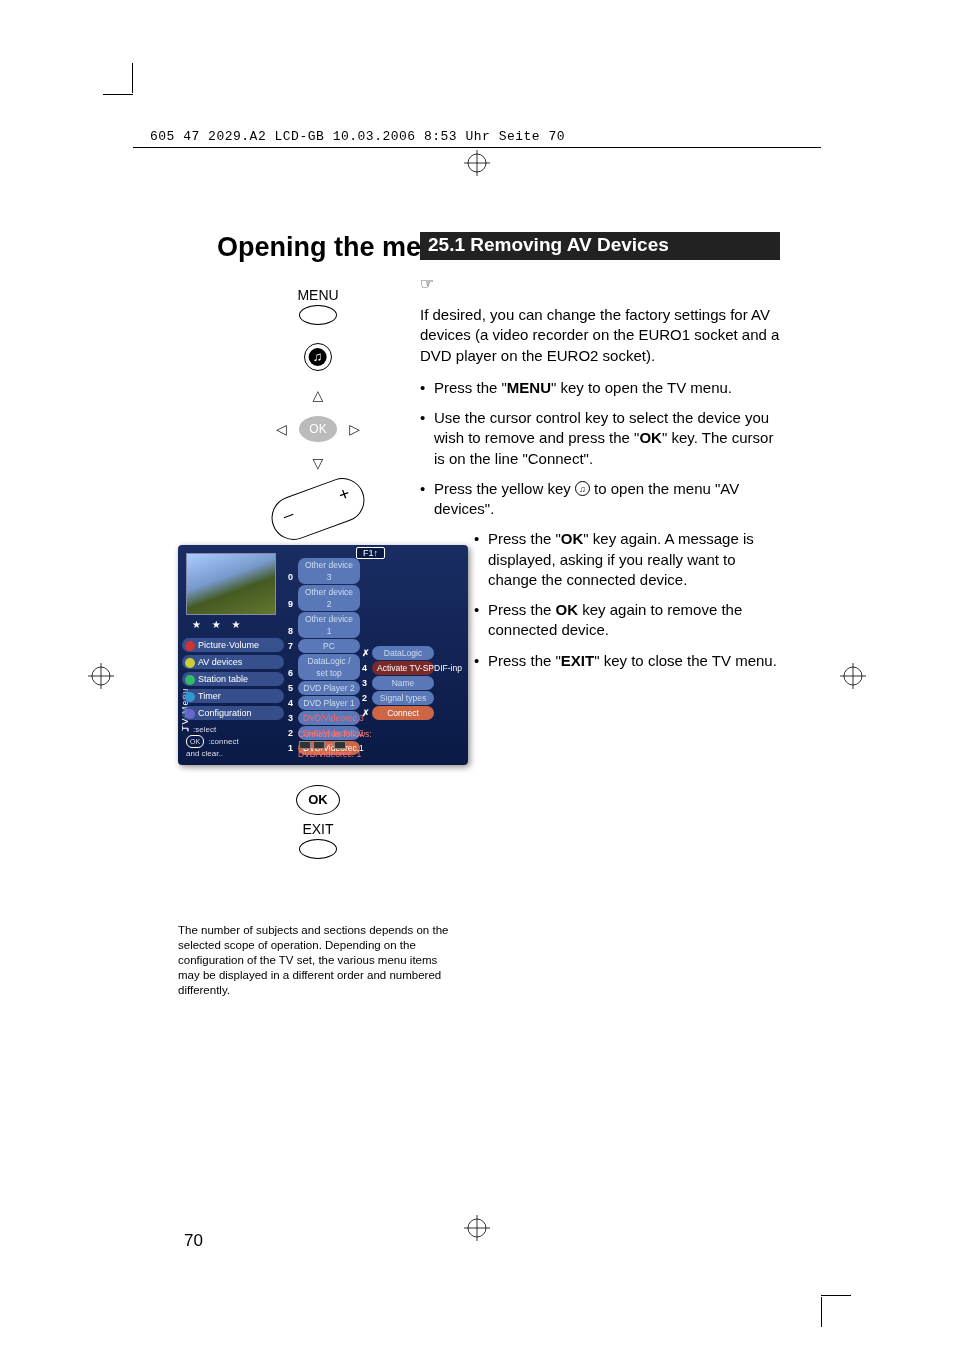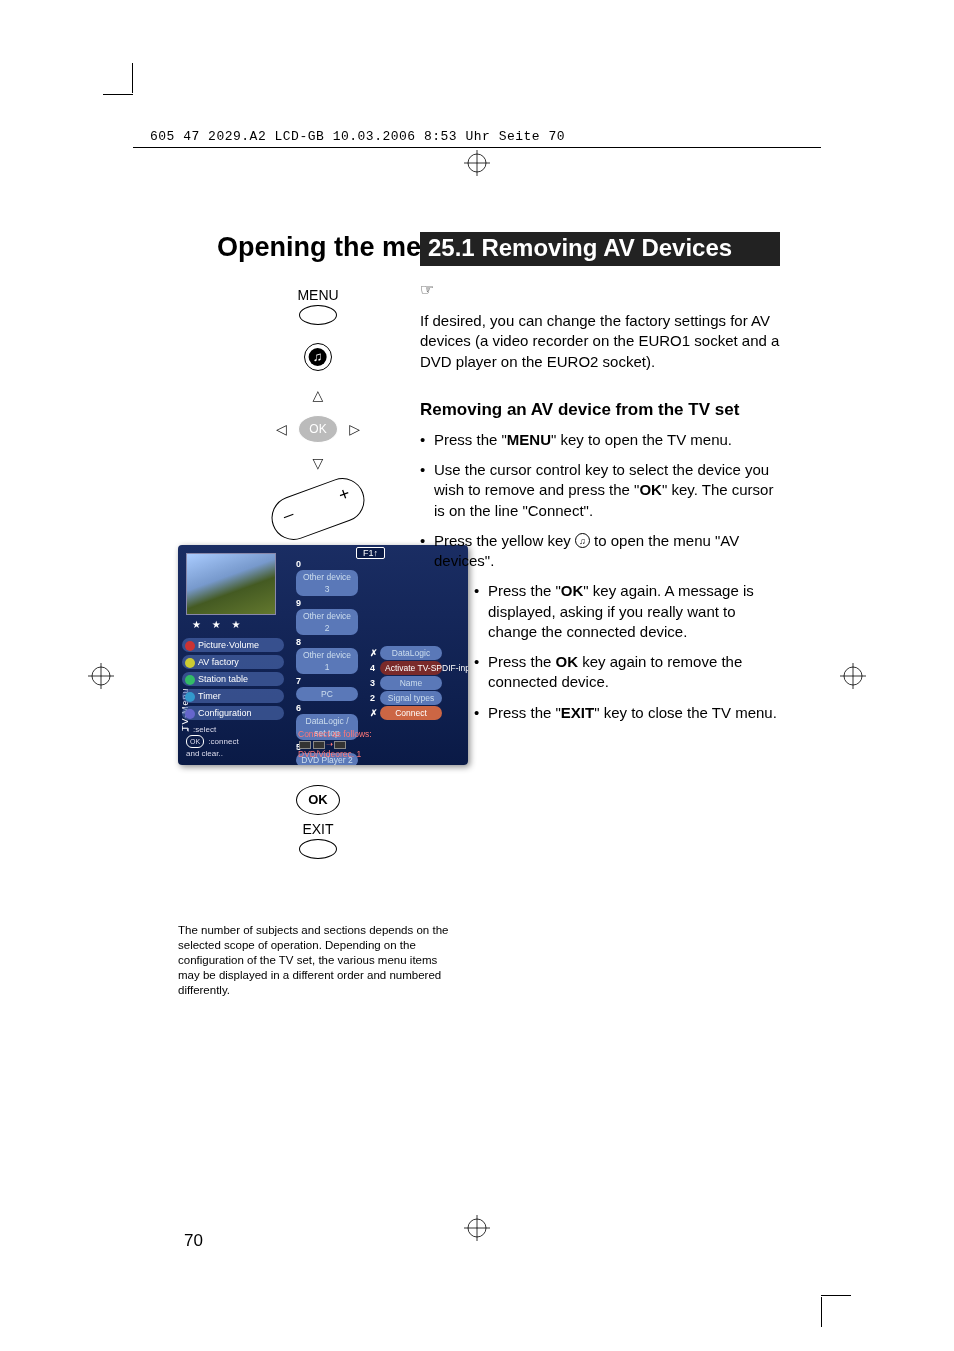--- a/index.html
+++ b/index.html
@@ -55,21 +55,21 @@
 
   .h-left {
     font-size: 27px;
     font-weight: 700;
     text-align: right;
     padding-right: 4px;
     margin-bottom: 24px;
     color: #000;
   }
   .h-right {
-    font-size: 24px;
+    font-size: 19px;
     font-weight: 700;
     color: #fff;
     background: #222;
     padding: 2px 8px 4px 8px;
     margin-bottom: 14px;
     display: inline-block;
     width: 100%;
   }
 
   .remote-block { text-align: center; margin-bottom: 14px; }
@@ -150,21 +150,21 @@
   .osd .side-item.green::before { background:#3b6; }
   .osd .side-item.yellow::before { background:#cc3; }
   .osd .side-item.blue::before { background:#39c; }
   .osd .side-item.purple::before { background:#66c; }
   .osd .vline { position:absolute; font-size:9px; color:#fff; transform: rotate(-90deg); transform-origin:left top; left:2px; top:186px; letter-spacing:1px;}
   .osd .f1-tab { position:absolute; top:2px; left:178px; background:#0a1a46;border:1px solid #fff; color:#fff; font-size:9px; padding:0 6px; border-radius:2px; }
   .osd .col2, .osd .col3 { position:absolute; top:12px; width:86px; }
   .osd .col2 { left:110px; }
   .osd .col3 { left:184px; top:100px; width:88px; }
   .osd .num { display:inline-block; width:10px; color:#fff; font-weight:bold; }
-  .osd .row { margin:1px 8px; line-height:12px; }
+  .osd .row { margin:1px 0; line-height:12px; }
   .osd .pill { display:inline-block; background:#5a78b8; border-radius:7px; padding:1px 5px; color:#cde; font-size:8.5px; width:62px; text-align:center; }
   .osd .pill.sel { background:#cc6644; color:#fff; }
   .osd .pill.red { color:#f66; }
   .osd .pill.redbg { background:#7a2a2a; color:#fff; }
   .osd .hint { position:absolute; left:8px; bottom:6px; font-size:8px; color:#dde; line-height:11px;margin-top:12px; }
   .osd .hint .okbtn { display:inline-block; border:1px solid #fff; border-radius:6px; padding:0 3px; font-size:7px; margin-right:2px; }
   .osd .footer { position:absolute; left:120px; bottom:6px; font-size:8.5px; color:#f77; }
   .osd .footer .mini { display:inline-block; width:12px;height:8px;border:1px solid #888;background:#333;margin:0 1px;vertical-align:middle;}
   .osd .col3 .row { white-space: nowrap; }
 
@@ -182,21 +182,21 @@
     color:#000;
   }
   .page-num {
     position:absolute; bottom: 100px; left: 184px;
     font-size: 17px;
     margin-top: 10px;
   }
 
   .note-line { font-style: italic; font-weight: 700; font-size: 14.5px; margin-bottom: 12px; display:flex; }
   .note-line .hand { font-style: normal; font-weight: normal; margin-right: 8px; font-size:16px; }
-  .body-p { font-size: 15px; line-height: 1.35; margin-bottom: 28px; }
+  .body-p { font-size: 15px; line-height: 1.35; margin-bottom: 12px; }
   .h-sub { font-size: 17px; font-weight: 700; margin: 8px 0 10px; }
   ul.steps { list-style: none; padding-left: 0; }
   ul.steps li { font-size: 15px; line-height: 1.35; margin-bottom: 10px; padding-left: 14px; position:relative; }
   ul.steps li::before { content:"•"; position:absolute; left:0; top:0; }
   ul.steps.indent { margin-left: 54px; }
   .circkey {
     display:inline-block; width:15px; height:15px; border:1px solid #000;
     border-radius:50%; font-size:9px; line-height:14px; text-align:center;
     vertical-align:middle; position:relative; top:-1px;
   }
@@ -253,21 +253,21 @@
   </div>
   <div class="rocker"></div>
 
   <div class="osd">
     <div class="thumb"></div>
     <div class="stars">★ ★ ★</div>
     <div class="vline">TV-Menu</div>
     <div class="f1-tab">F1↑</div>
     <div class="sidebar">
       <div class="side-item red">Picture·Volume</div>
-      <div class="side-item yellow">AV factory</div>
+      <div class="side-item yellow">AV devices</div>
       <div class="side-item green">Station table</div>
       <div class="side-item blue">Timer</div>
       <div class="side-item purple">Configuration</div>
     </div>
     <div class="col2">
       <div class="row"><span class="num">0</span><span class="pill">Other device 3</span></div>
       <div class="row"><span class="num">9</span><span class="pill">Other device 2</span></div>
       <div class="row"><span class="num">8</span><span class="pill">Other device 1</span></div>
       <div class="row"><span class="num">7</span><span class="pill">PC</span></div>
       <div class="row"><span class="num">6</span><span class="pill">DataLogic / set top</span></div>
@@ -305,21 +305,20 @@
 
 <div class="right-col">
   <div class="h-right">25.1 Removing AV Devices</div>
 
   <div class="note-line">
     <span class="hand">☞</span>
   </div>
 
   <p class="body-p">If desired, you can change the factory settings for AV devices (a video recorder on the EURO1 socket and a DVD player on the EURO2 socket).</p>
 
-  <div class="h-sub">Removing an AV device from the TV set</div>
 
   <ul class="steps">
     <li><span>Press the "</span><b>MENU</b><span>" key to open the TV menu.</span></li>
     <li><span>Use the cursor control key to select the device you wish to remove and press the "</span><b>OK</b><span>" key. The cursor is on the line "Connect".</span></li>
     <li><span>Press the yellow key </span><span class="circkey">♫</span><span> to open the menu "AV devices".</span></li>
   </ul>
   <ul class="steps indent">
     <li><span>Press the "</span><b>OK</b><span>" key again. A message is displayed, asking if you really want to change the connected device.</span></li>
     <li><span>Press the </span><b>OK</b><span> key again to remove the connected device.</span></li>
     <li><span>Press the "</span><b>EXIT</b><span>" key to close the TV menu.</span></li>

